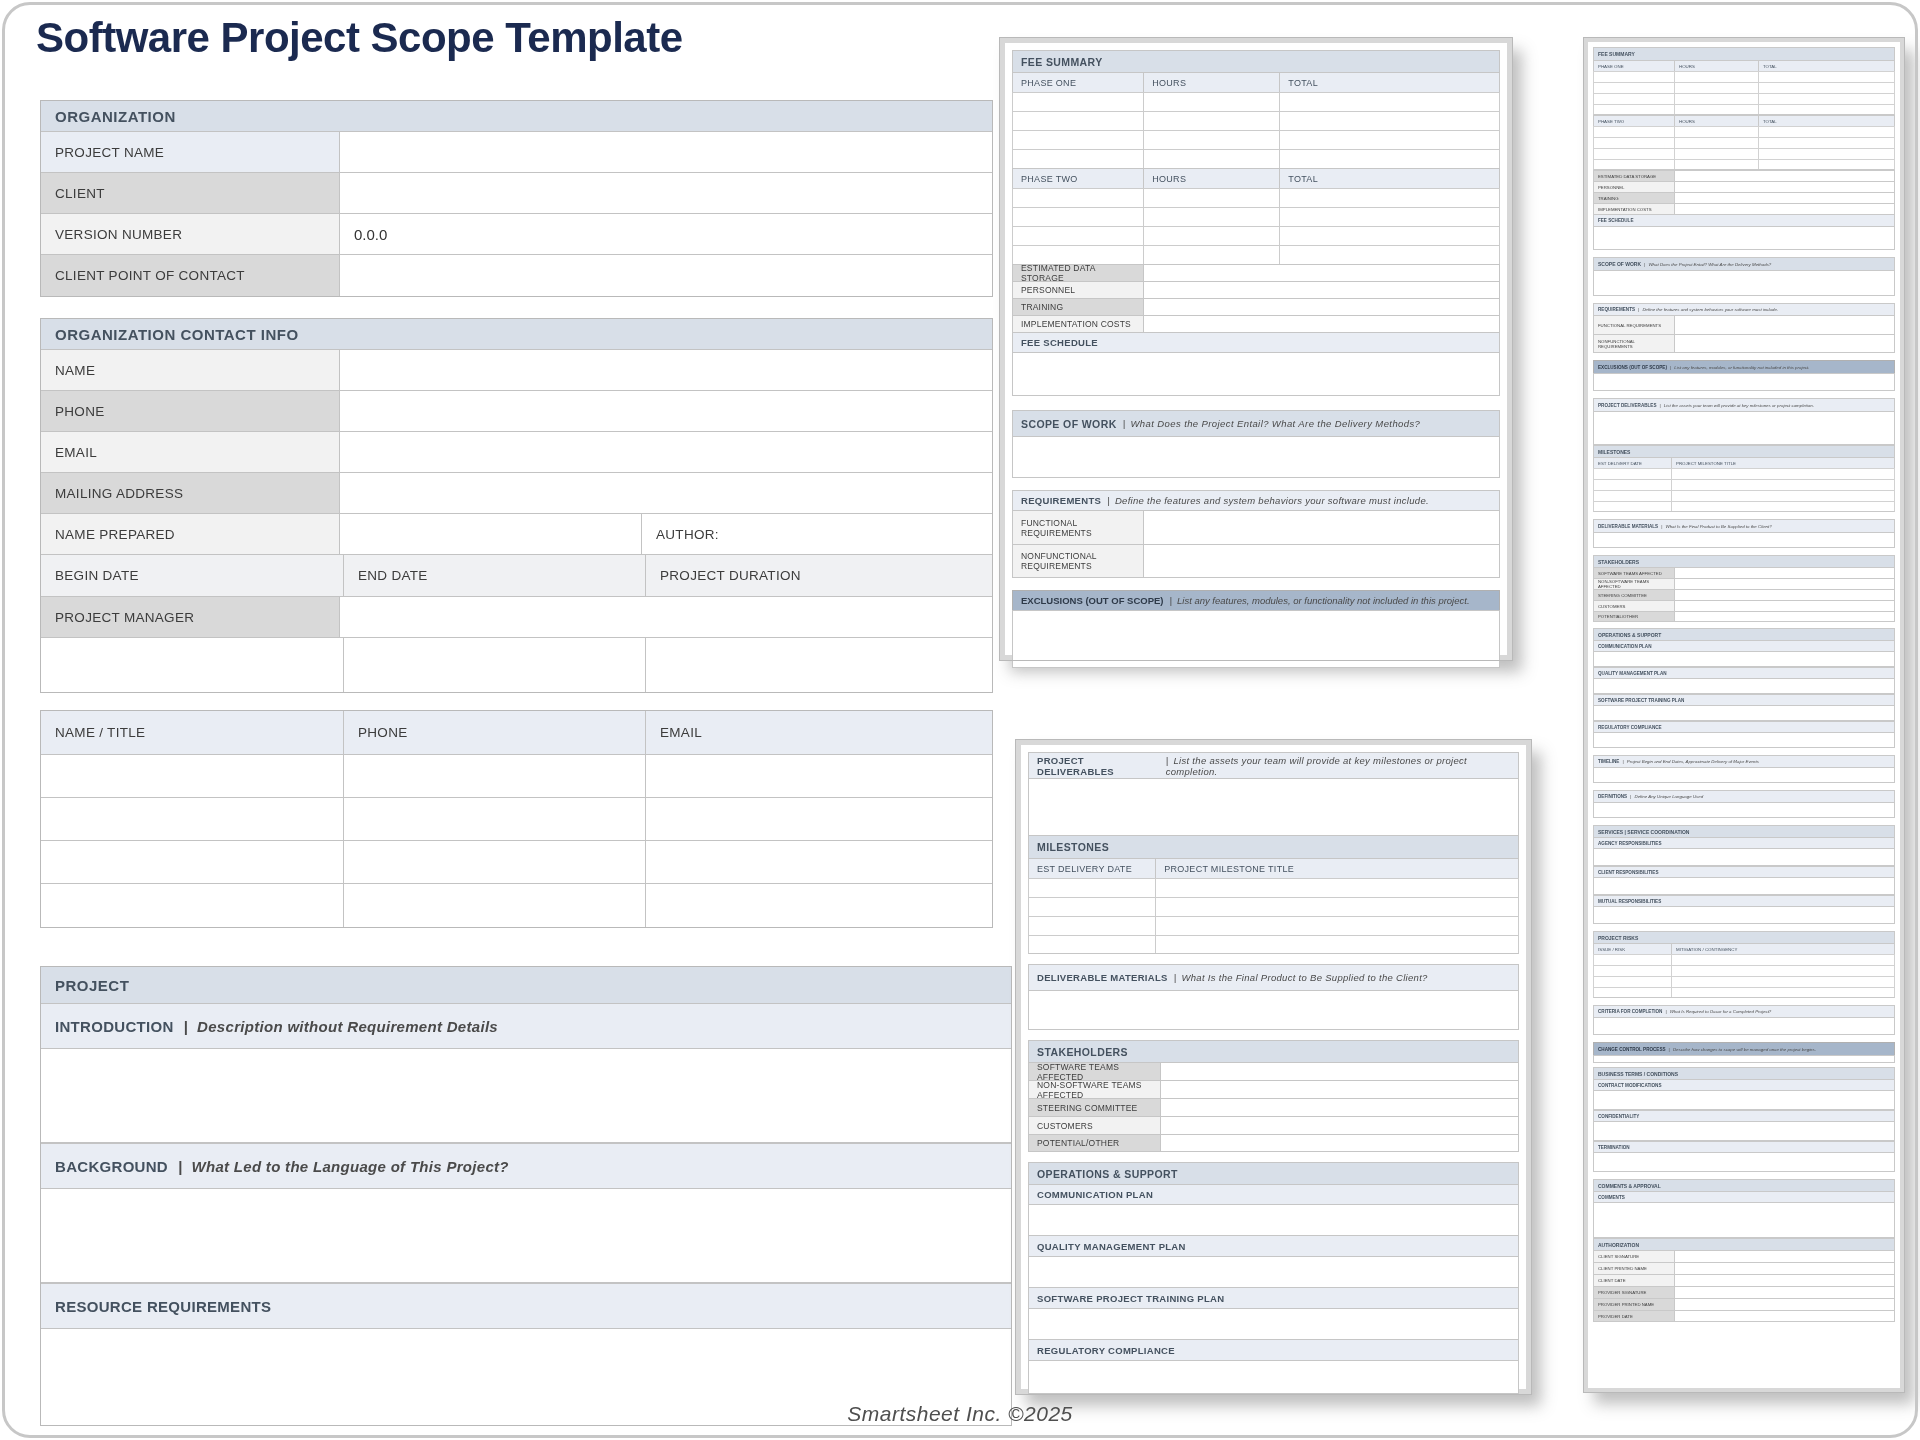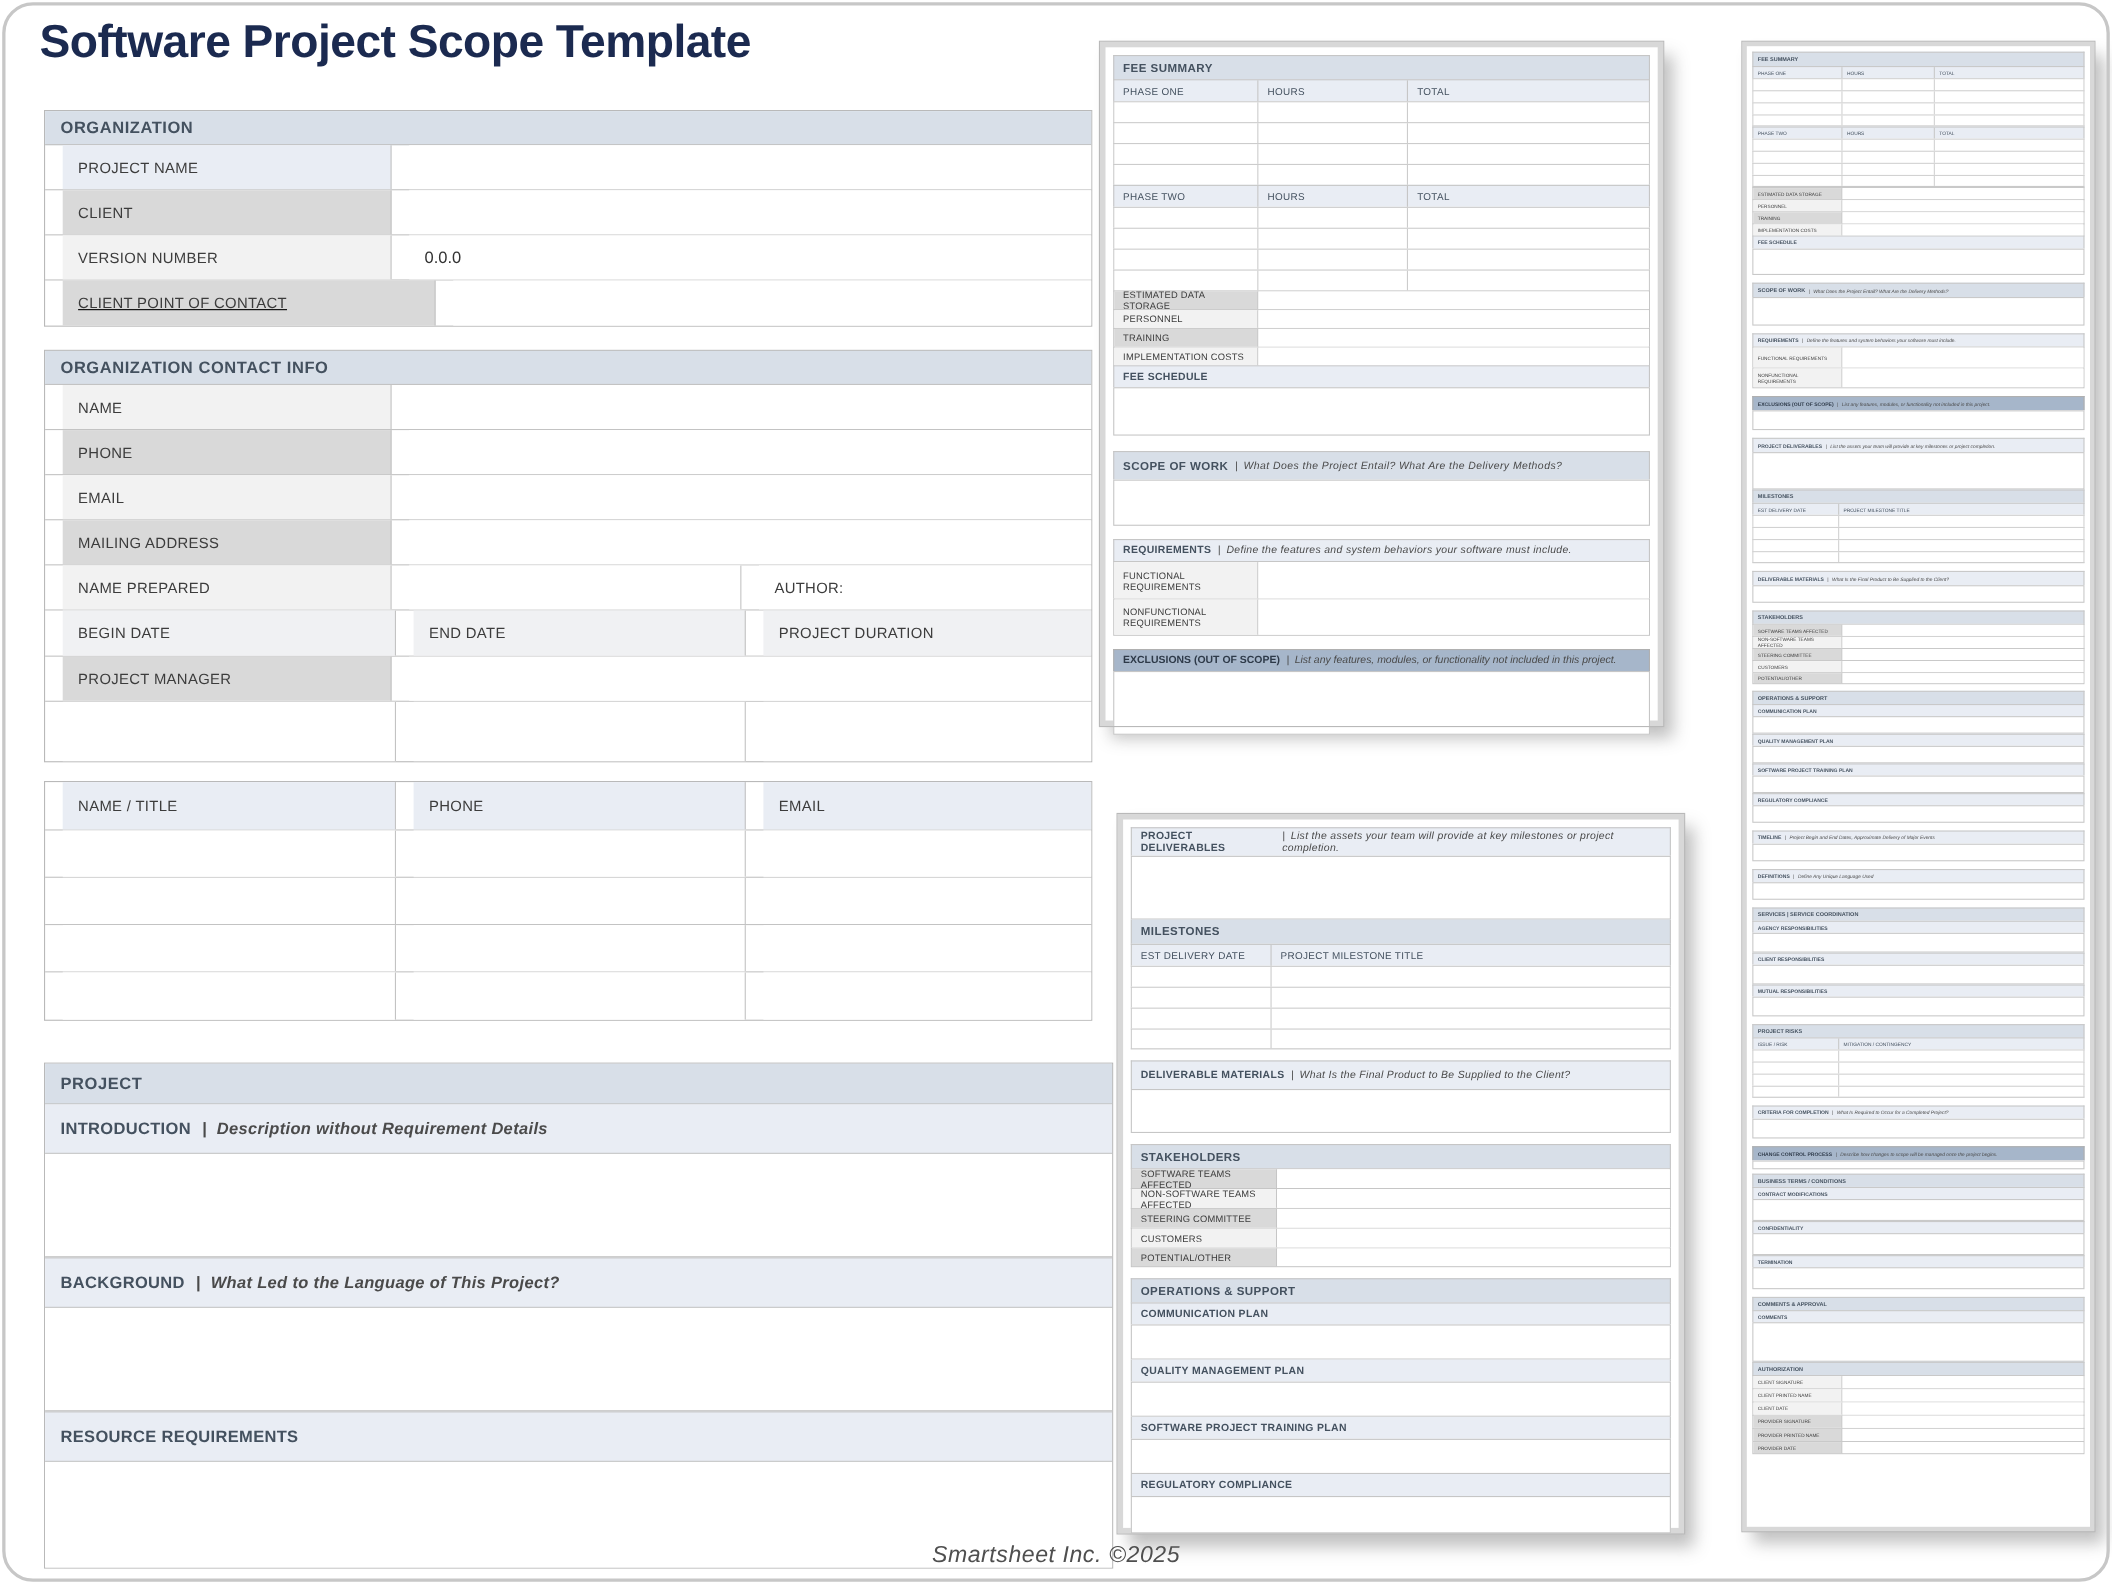--- a/index.html
+++ b/index.html
@@ -4,21 +4,21 @@
 <style>
   html,body{margin:0;padding:0;background:#fff;font-family:"Liberation Sans",sans-serif;}
   .canvas{position:relative;width:1920px;height:1440px;background:#fff;overflow:hidden;}
   .frame{position:absolute;inset:2px;border:3px solid #c7c7c7;border-radius:28px;pointer-events:none;z-index:50;}
 
   
   .title{position:absolute;left:36px;top:14px;font-size:42px;font-weight:800;color:#1b2a50;letter-spacing:-.5px;}
   .tbl{position:absolute;left:40px;border:1px solid #b9b9b9;background:#fff;box-sizing:border-box;}
   .row{display:flex;border-bottom:1px solid #c3c3c3;box-sizing:border-box;}
   .row:last-child{border-bottom:none;}
-  .cell{box-sizing:border-box;border-right:1px solid #c3c3c3;display:flex;align-items:center;padding:0 14px;margin-left:16px;}
+  .cell{box-sizing:border-box;border-right:1px solid #c3c3c3;display:flex;align-items:center;padding:0 14px;}
   .cell:last-child{border-right:none;}
   .hdr-main{background:#d8dfe8;color:#44515f;font-weight:bold;font-size:15px;letter-spacing:.5px;display:flex;align-items:center;padding:0 14px;border-bottom:1px solid #c3c3c3;}
   .hdr-sub{background:#e9edf4;color:#44515f;font-weight:bold;font-size:15px;letter-spacing:.3px;display:flex;align-items:center;gap:10px;padding:0 14px;border-bottom:1px solid #c3c3c3;}
   .lbl{font-size:13.5px;color:#3c3c3c;letter-spacing:.3px;}
   .shade-a{background:#e9edf4;}
   .shade-b{background:#d9d9d9;}
   .shade-c{background:#f2f2f2;}
   .shade-h{background:#f0f1f3;}
   .val{background:#fff;font-size:15px;color:#333;}
   .area{background:#fff;}
@@ -90,21 +90,21 @@
         </div>
       <div class="cell val" style="flex:1;"></div>
     </div>
     <div class="row" style="height:41px;">
       <div class="cell shade-c" style="width:299px;">
           <span class="lbl">VERSION NUMBER</span>
         </div>
       <div class="cell val" style="flex:1;">0.0.0</div>
     </div>
     <div class="row" style="height:41px;">
-      <div class="cell shade-b" style="width:339px;text-decoration:underline;">
+      <div class="cell shade-b" style="width:299px;">
           <span class="lbl">CLIENT POINT OF CONTACT</span>
         </div>
       <div class="cell val" style="flex:1;"></div>
     </div>
   </section>
 
   <section class="tbl" style="top:318px;width:953px;">
     <div class="hdr-main" style="height:30px;">ORGANIZATION CONTACT INFO</div>
     <div class="row" style="height:41px;">
       <div class="cell shade-c" style="width:299px;">

